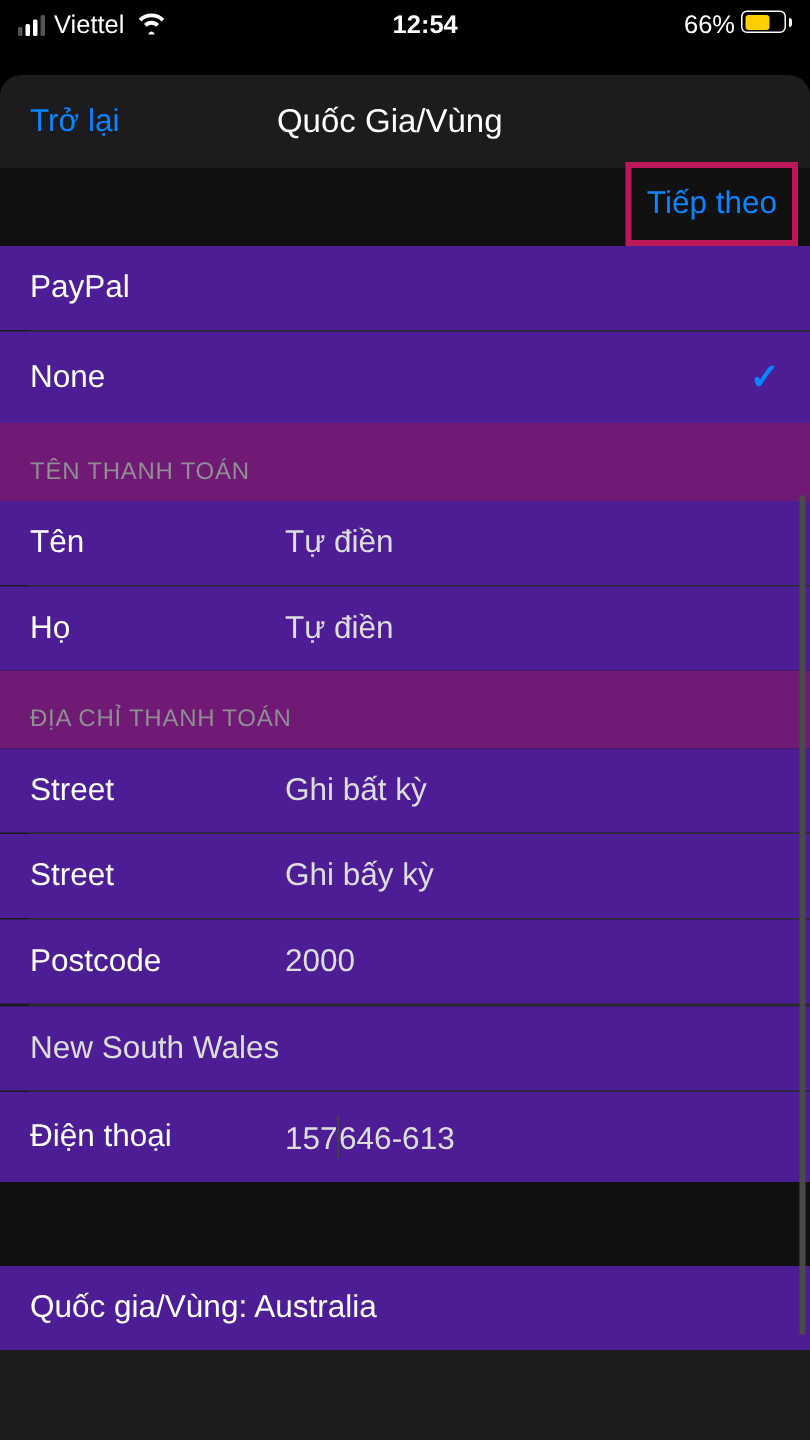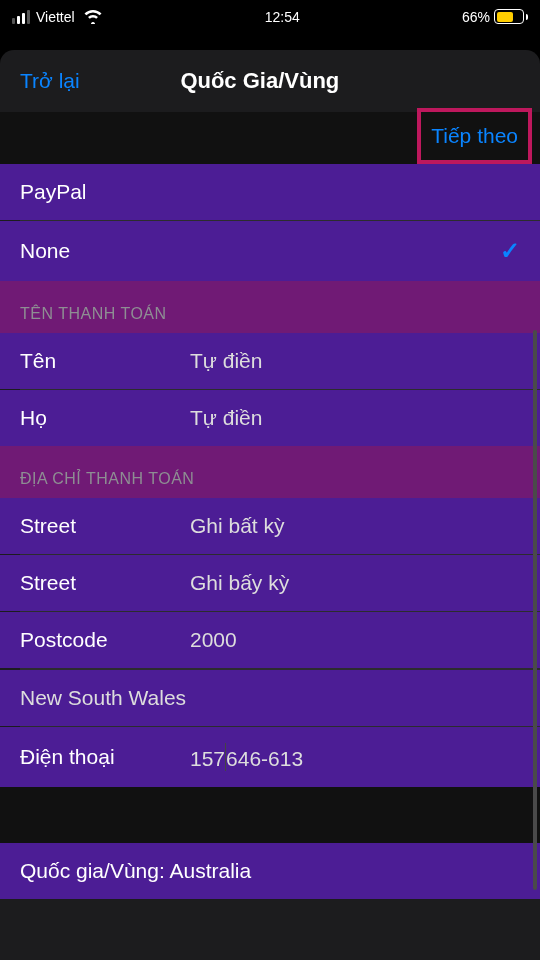--- a/index.html
+++ b/index.html
@@ -11,21 +11,21 @@
       color: #fff;
       overflow: hidden;
       position: relative;
     }
     .status-bar {
       height: 28px;
       display: flex;
       align-items: center;
       justify-content: space-between;
       padding: 6px 12px 0 12px;
-      font-size: 14px;
+      font-size: 17px;
       font-weight: 500;
     }
     .status-left { display: flex; align-items: center; gap: 6px; }
     .status-right { display: flex; align-items: flex-start; gap: 4px; }
     .signal-bars { display: flex; align-items: flex-end; gap: 2px; }
     .bar { width: 3px; background: #555; border-radius: 1px; }
     .bar.on { background: #fff; }
     .b1 { height: 6px; } .b2 { height: 8px; } .b3 { height: 11px; } .b4 { height: 14px; }
     .wifi-icon { margin-left: 2px; }
     .battery { display: flex; align-items: center; gap: 2px; }
@@ -40,21 +40,21 @@
       border-radius: 14px 14px 0 0;
     }
     .nav-bar {
       height: 62px;
       display: flex;
       align-items: center;
       justify-content: space-between;
       padding: 0 20px;
     }
     .nav-back { color: #0a84ff; font-size: 21px; }
-    .nav-title { color: #fff; font-size: 22px; font-weight: 700; }
+    .nav-title { color: #fff; font-size: 22px; font-weight: 400; }
     .nav-next {
       color: #0a84ff;
       font-size: 21px;
       border: 4px solid #be185d;
       padding: 12px 10px;
       position: absolute;
       right: 8px;
       top: 58px;
     }
     .content { overflow-y: auto; }
@@ -105,21 +105,21 @@
         <div class="bar on b3"></div>
         <div class="bar b4"></div>
     </div>
     <span>Viettel</span>
     <span class="wifi-icon">
       <svg width="20" height="16" viewBox="0 0 20 16">
           <path d="M10 14 a2 2 0 1 0 0.001 0 M5 9 a7 7 0 0 1 10 0 l-1.8 1.8 a4.5 4.5 0 0 0 -6.4 0 z M1.5 5.5 a12 12 0 0 1 17 0 l-1.8 1.8 a9.5 9.5 0 0 0 -13.4 0 z" fill="#fff"></path>
         </svg>
     </span>
   </div>
-  <span style="font-weight:400;">12:54</span>
+  <span style="font-weight:700;">12:54</span>
   <div class="status-right">
     <span>66%</span>
     <div class="battery">
       <div class="battery-body">
           <div class="battery-fill"></div>
         </div>
       <div class="battery-tip"></div>
     </div>
   </div>
 </div>

